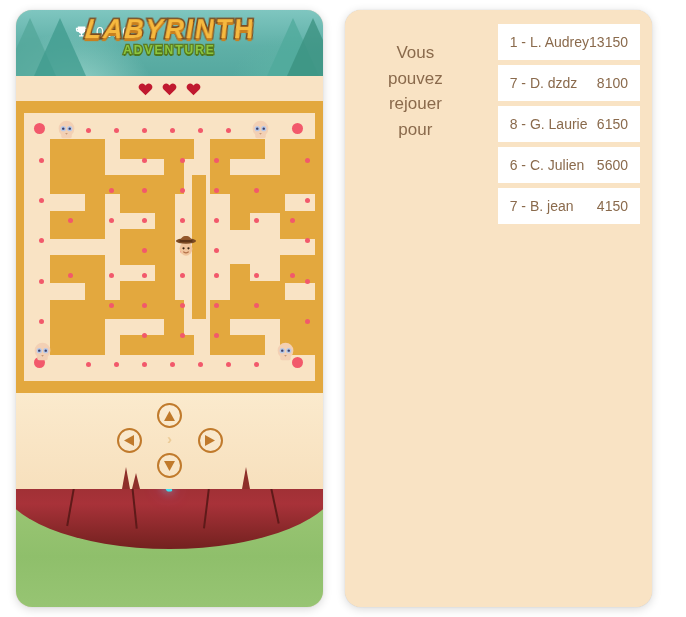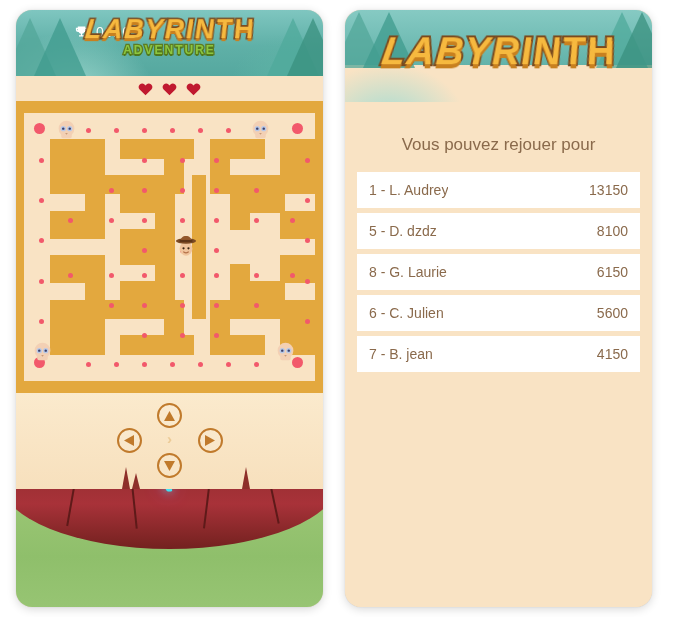--- a/index.html
+++ b/index.html
@@ -197,21 +197,21 @@
     background: #5e1a19;
     transform-origin: top;
   }
 
   
 
   .result {
     background: #f9e3c4;
     height: 100%;
     display: flex;
-    flex-direction: column;
+    flex-direction: row;
   }
   .result-top {
     position: relative;
     height: 92px;
     background:
       radial-gradient(ellipse 110px 80px at 14% 120%, #a5dcd2 0%, rgba(165,220,210,0) 70%),
       linear-gradient(180deg, #86cac3 0%, #62b2a9 60%, #f9e3c4 60%, #f9e3c4 100%);
     overflow: hidden;
   }
   .result-top .tree { border-bottom-width: 56px; bottom: 36.8%; }
@@ -522,21 +522,21 @@
         <div>Vous pouvez rejouer pour</div>
       </div>
 
 
       <div class="board">
         <div class="row">
           <span class="nm">1 - L. Audrey</span>
           <span class="sc">13150</span>
         </div>
         <div class="row">
-          <span class="nm">5 - D. dzdz</span>
+          <span class="nm">7 - D. dzdz</span>
           <span class="sc">8100</span>
         </div>
         <div class="row">
           <span class="nm">8 - G. Laurie</span>
           <span class="sc">6150</span>
         </div>
         <div class="row">
           <span class="nm">6 - C. Julien</span>
           <span class="sc">5600</span>
         </div>

